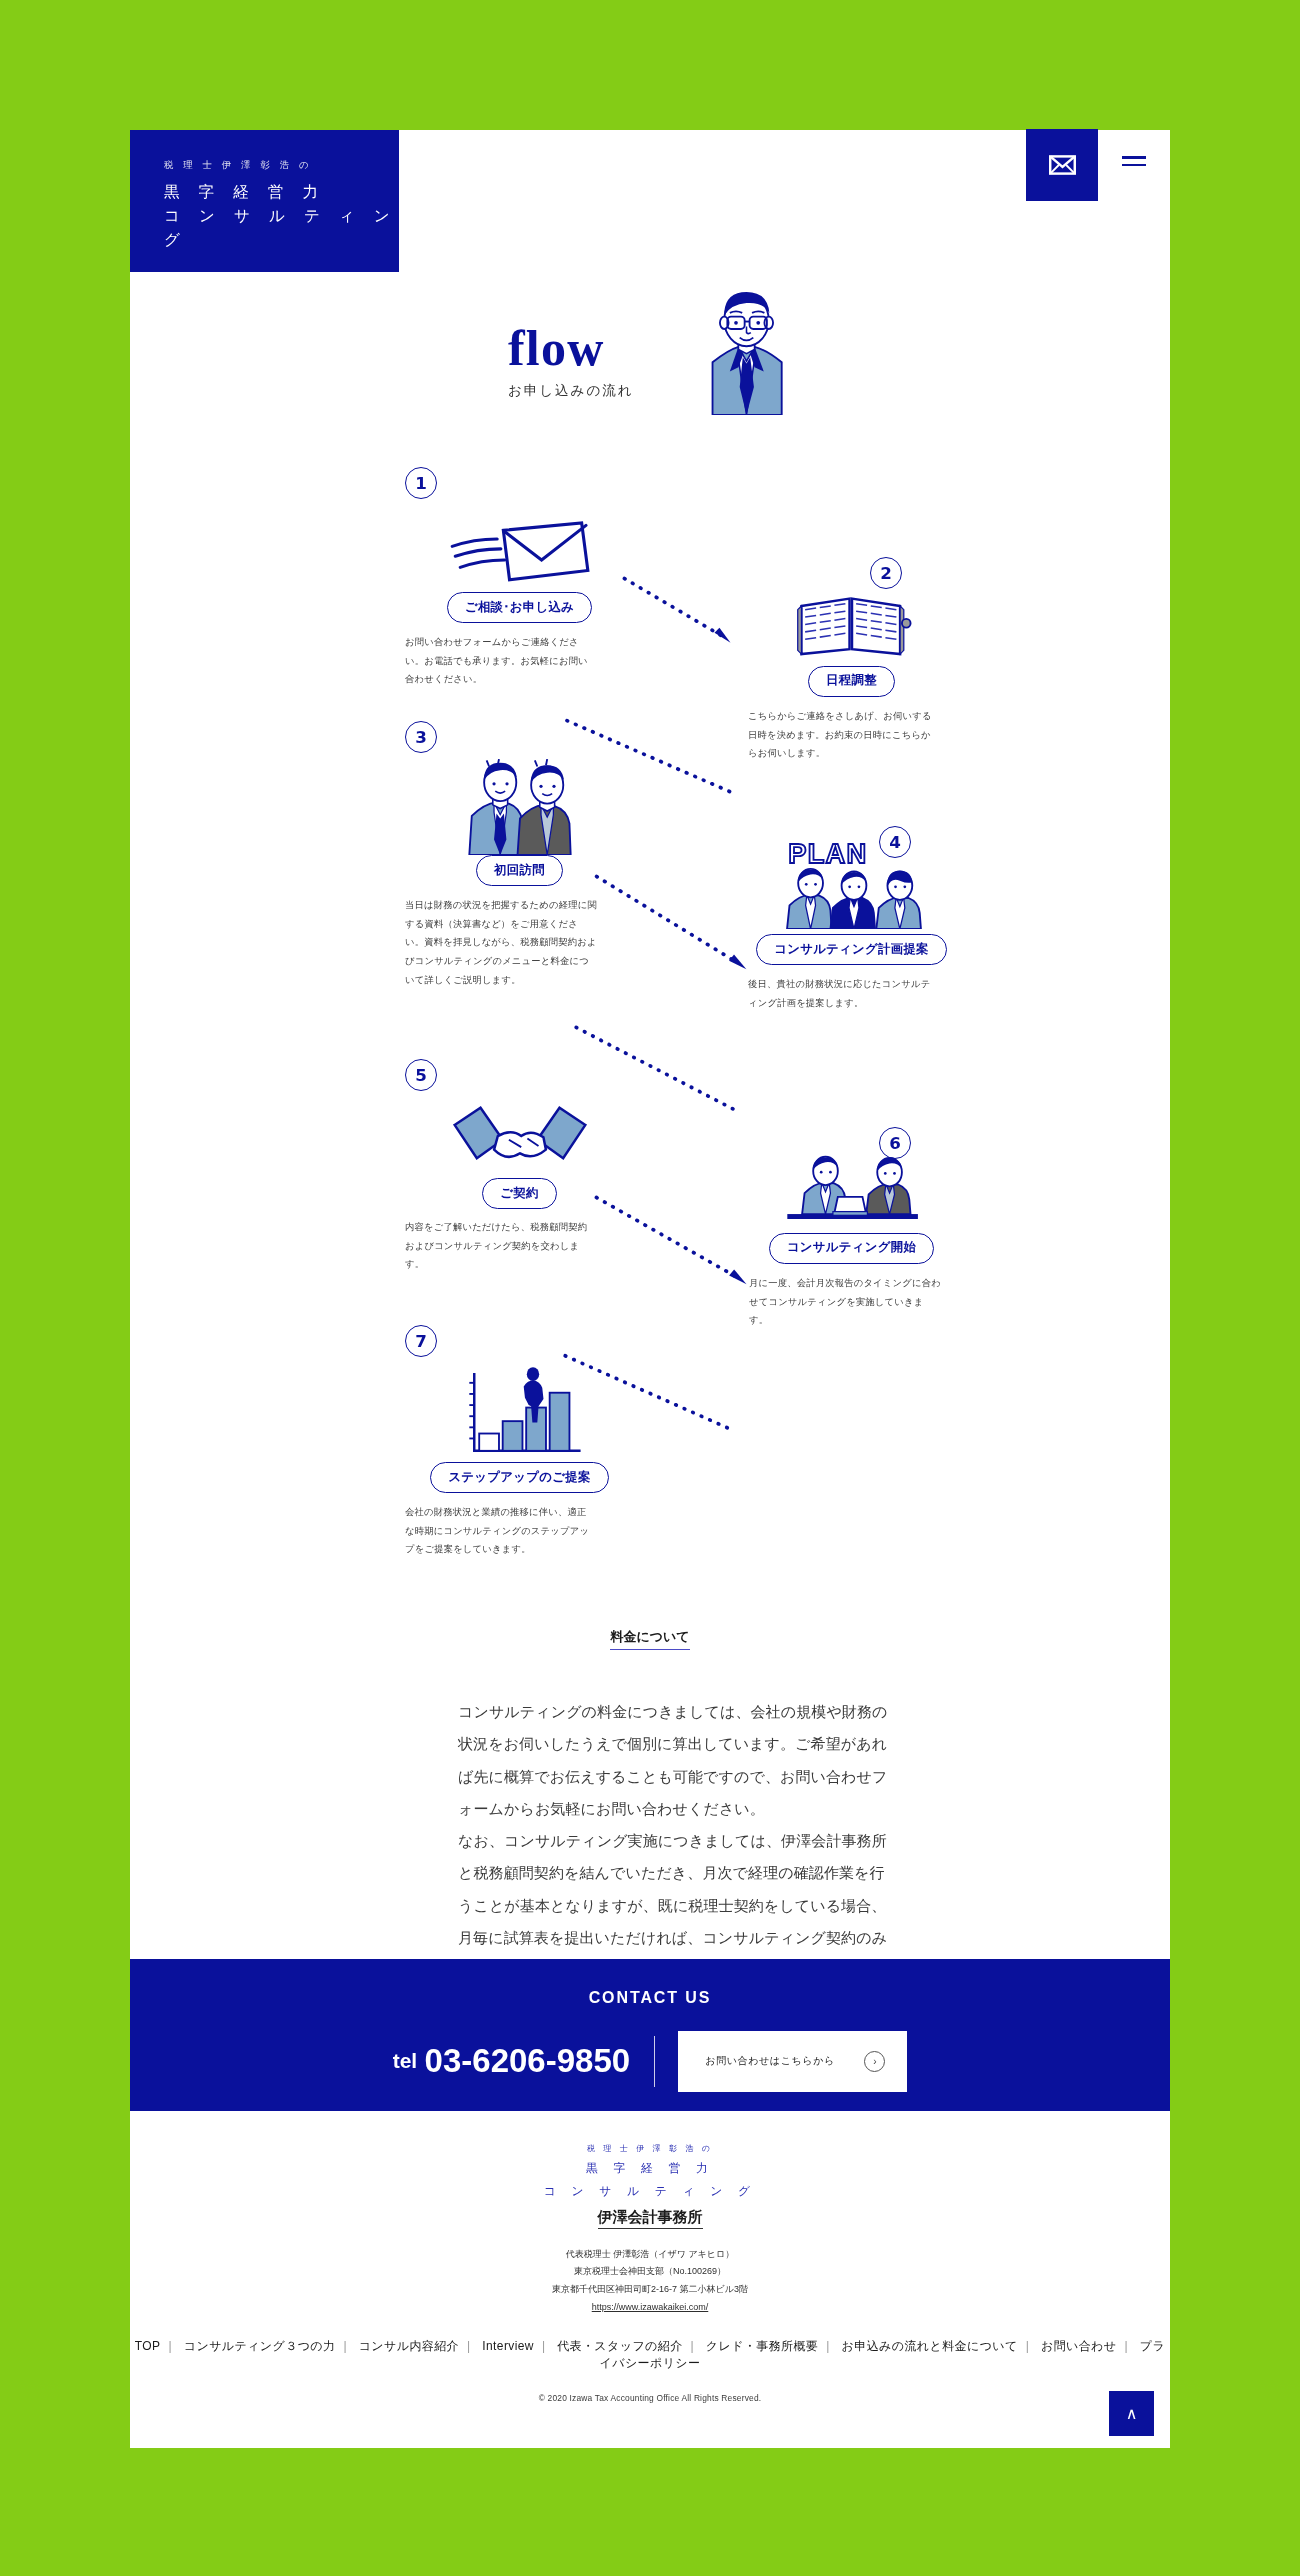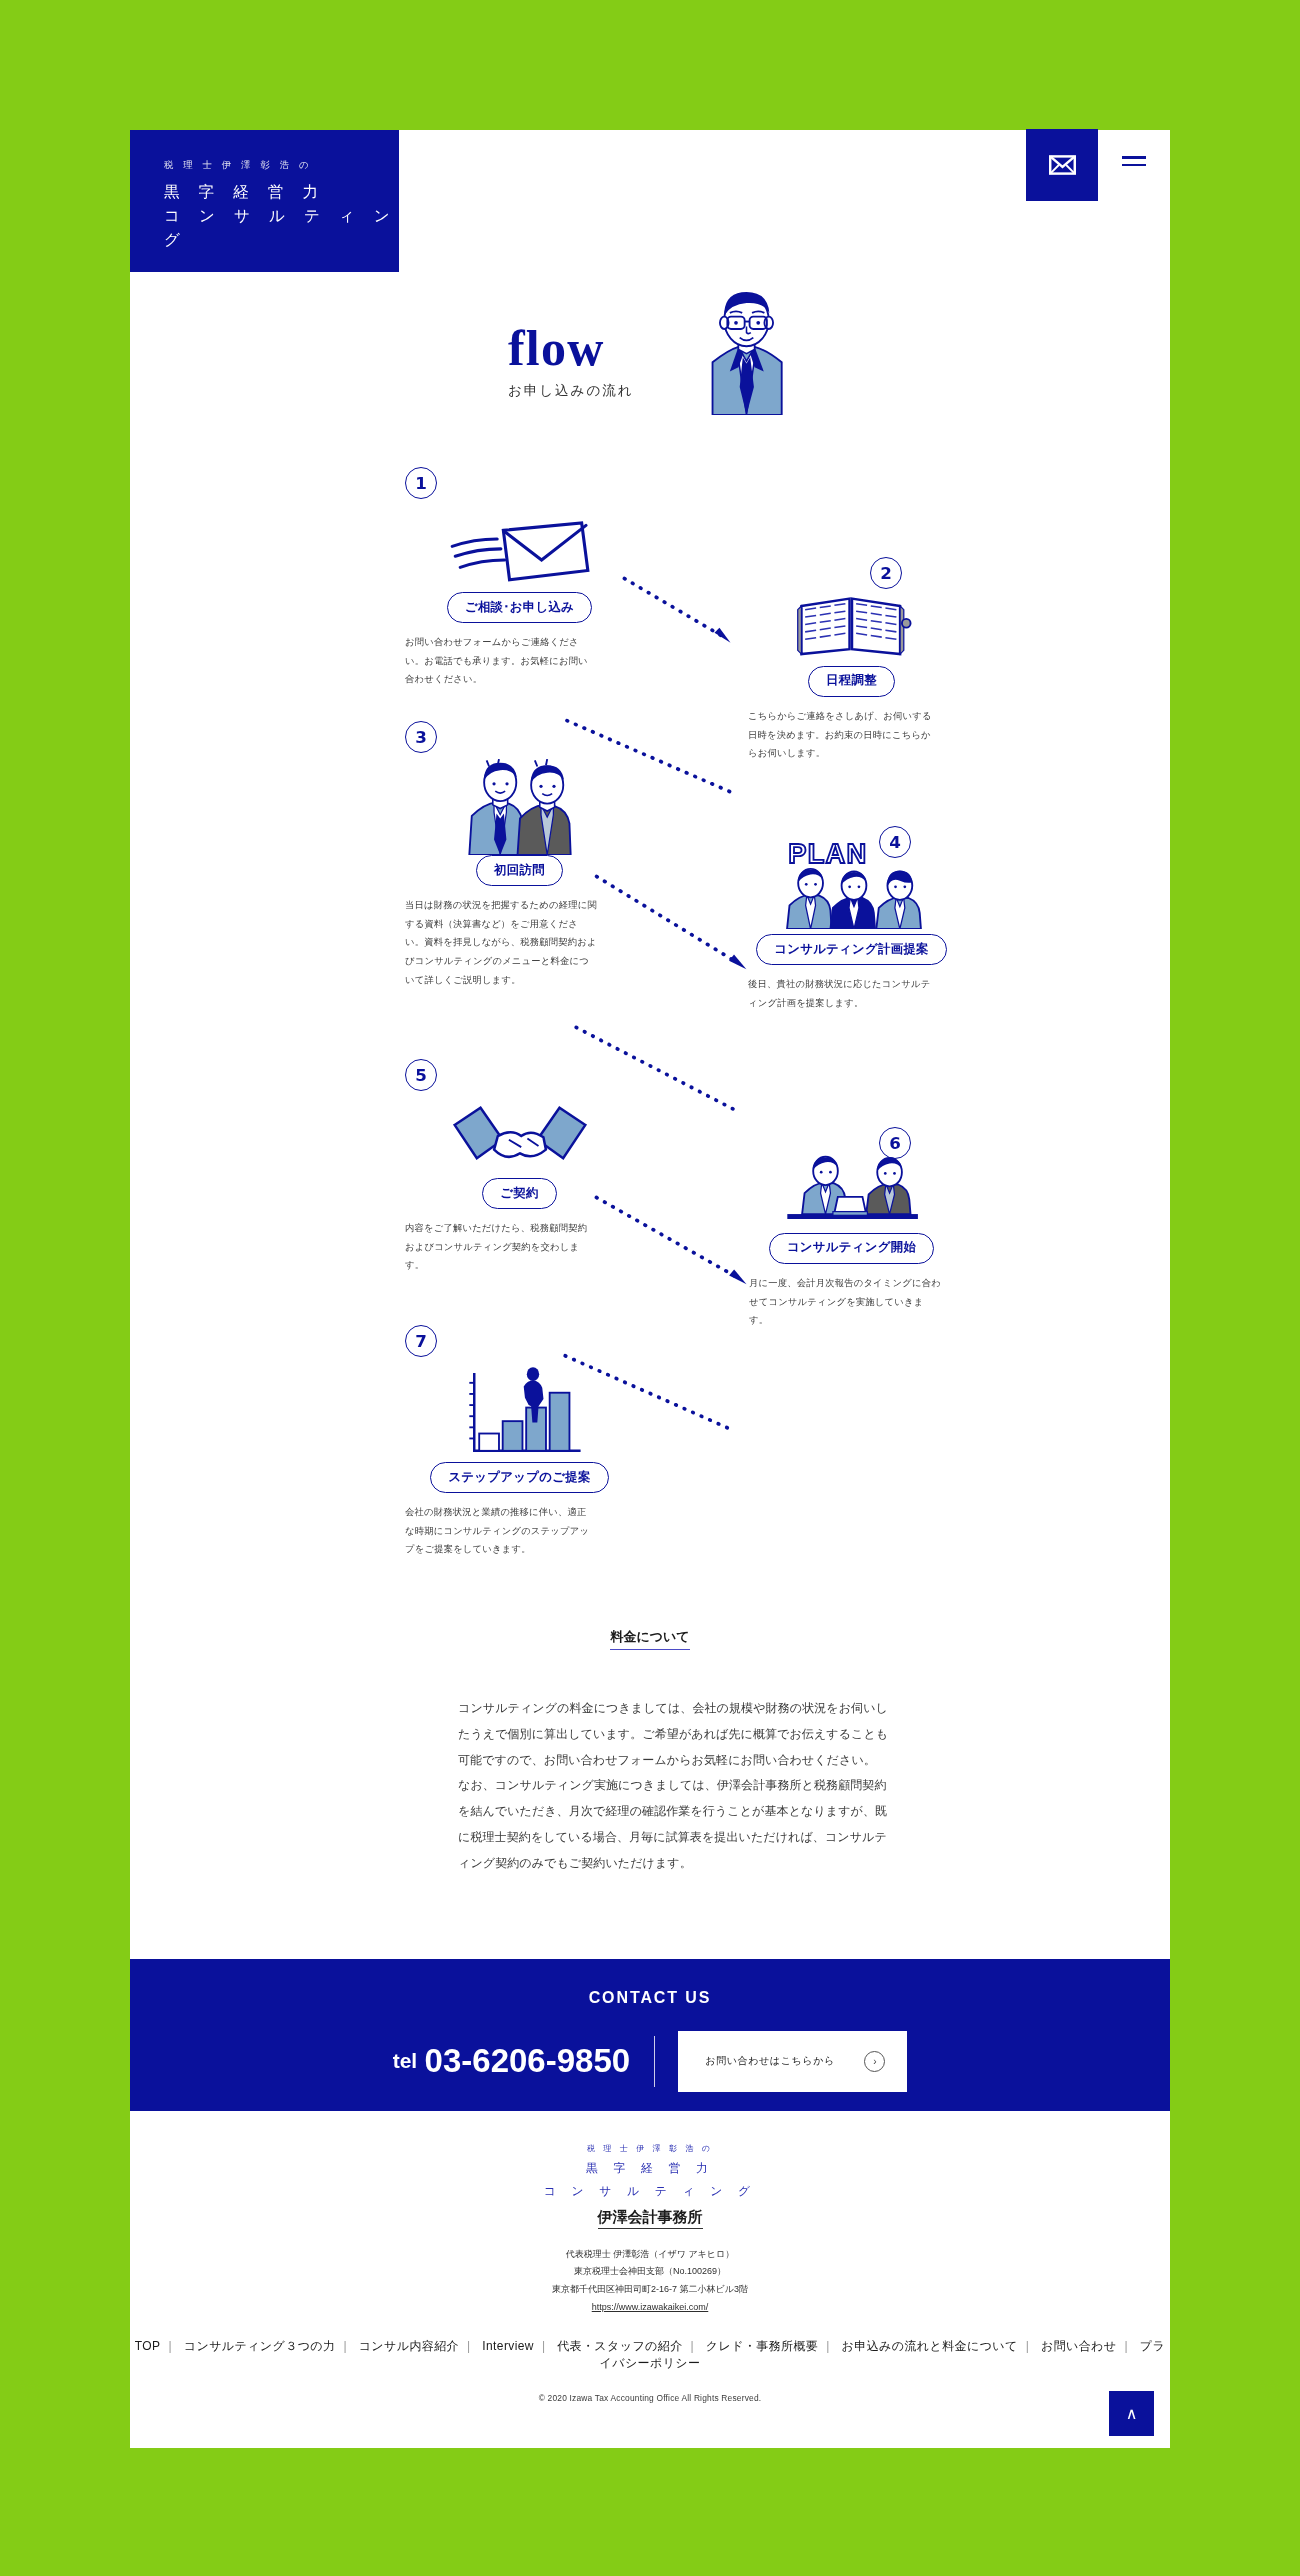--- a/index.html
+++ b/index.html
@@ -166,21 +166,21 @@
     font-weight: bold;
     color: #1b1b1b;
     border-bottom: 1.2px solid #4b4bc6;
     padding-bottom: 5px;
   }
   .price-body {
     position: absolute;
     left: 458px;
     top: 1696px;
     width: 433px;
-    font-size: 12px;
+    font-size: 15px;
     line-height: 2.15;
     color: #3a3a3a;
     letter-spacing: 0.1px;
   }
 
   
   .contact {
     position: absolute;
     left: 130px;
     top: 1959px;
@@ -498,21 +498,21 @@
       <svg width="136" height="74" viewBox="0 0 220 120">
         <path d="M4 34 L46 6 L82 58 L40 88 Z" fill="#7ea7cc" stroke="#0a119b" stroke-width="4"></path>
         <path d="M216 34 L174 6 L138 58 L180 88 Z" fill="#7ea7cc" stroke="#0a119b" stroke-width="4"></path>
         <path d="M74 52 Q96 40 112 52 Q128 40 148 54 L152 74 Q130 92 110 80 Q88 94 68 74 Z" fill="#ffffff" stroke="#0a119b" stroke-width="4"></path>
         <path d="M92 58 L112 70 M122 56 L140 68" stroke="#0a119b" stroke-width="3" fill="none"></path>
       </svg>
     </div>
     <div class="pill-wrap">
       <span class="step-pill">ご契約</span>
     </div>
-    <div class="step-desc" style="width:189px;">内容をご了解いただけたら、税務顧問契約およびコンサルティング契約を交わします。</div>
+    <div class="step-desc" style="width:189px;font-family:Liberation Mono, monospace;">内容をご了解いただけたら、税務顧問契約およびコンサルティング契約を交わします。</div>
   </div>
 
   <svg class="dots-arrow" style="left:594px; top:1195px;" width="155" height="93" viewBox="0 0 250 150">
     <line x1="4" y1="4" x2="226" y2="130" stroke="#0a119b" stroke-width="6" stroke-linecap="round" stroke-dasharray="1 14"></line>
     <polygon points="246,144 218,130 226,120" fill="#0a119b"></polygon>
   </svg>
 
   <div class="step" style="left:737px; top:1127px;">
     <div class="step-num" style="margin-left:142px;">6</div>
     <div class="step-art" style="height:80px;margin-top:-12.4px;">

